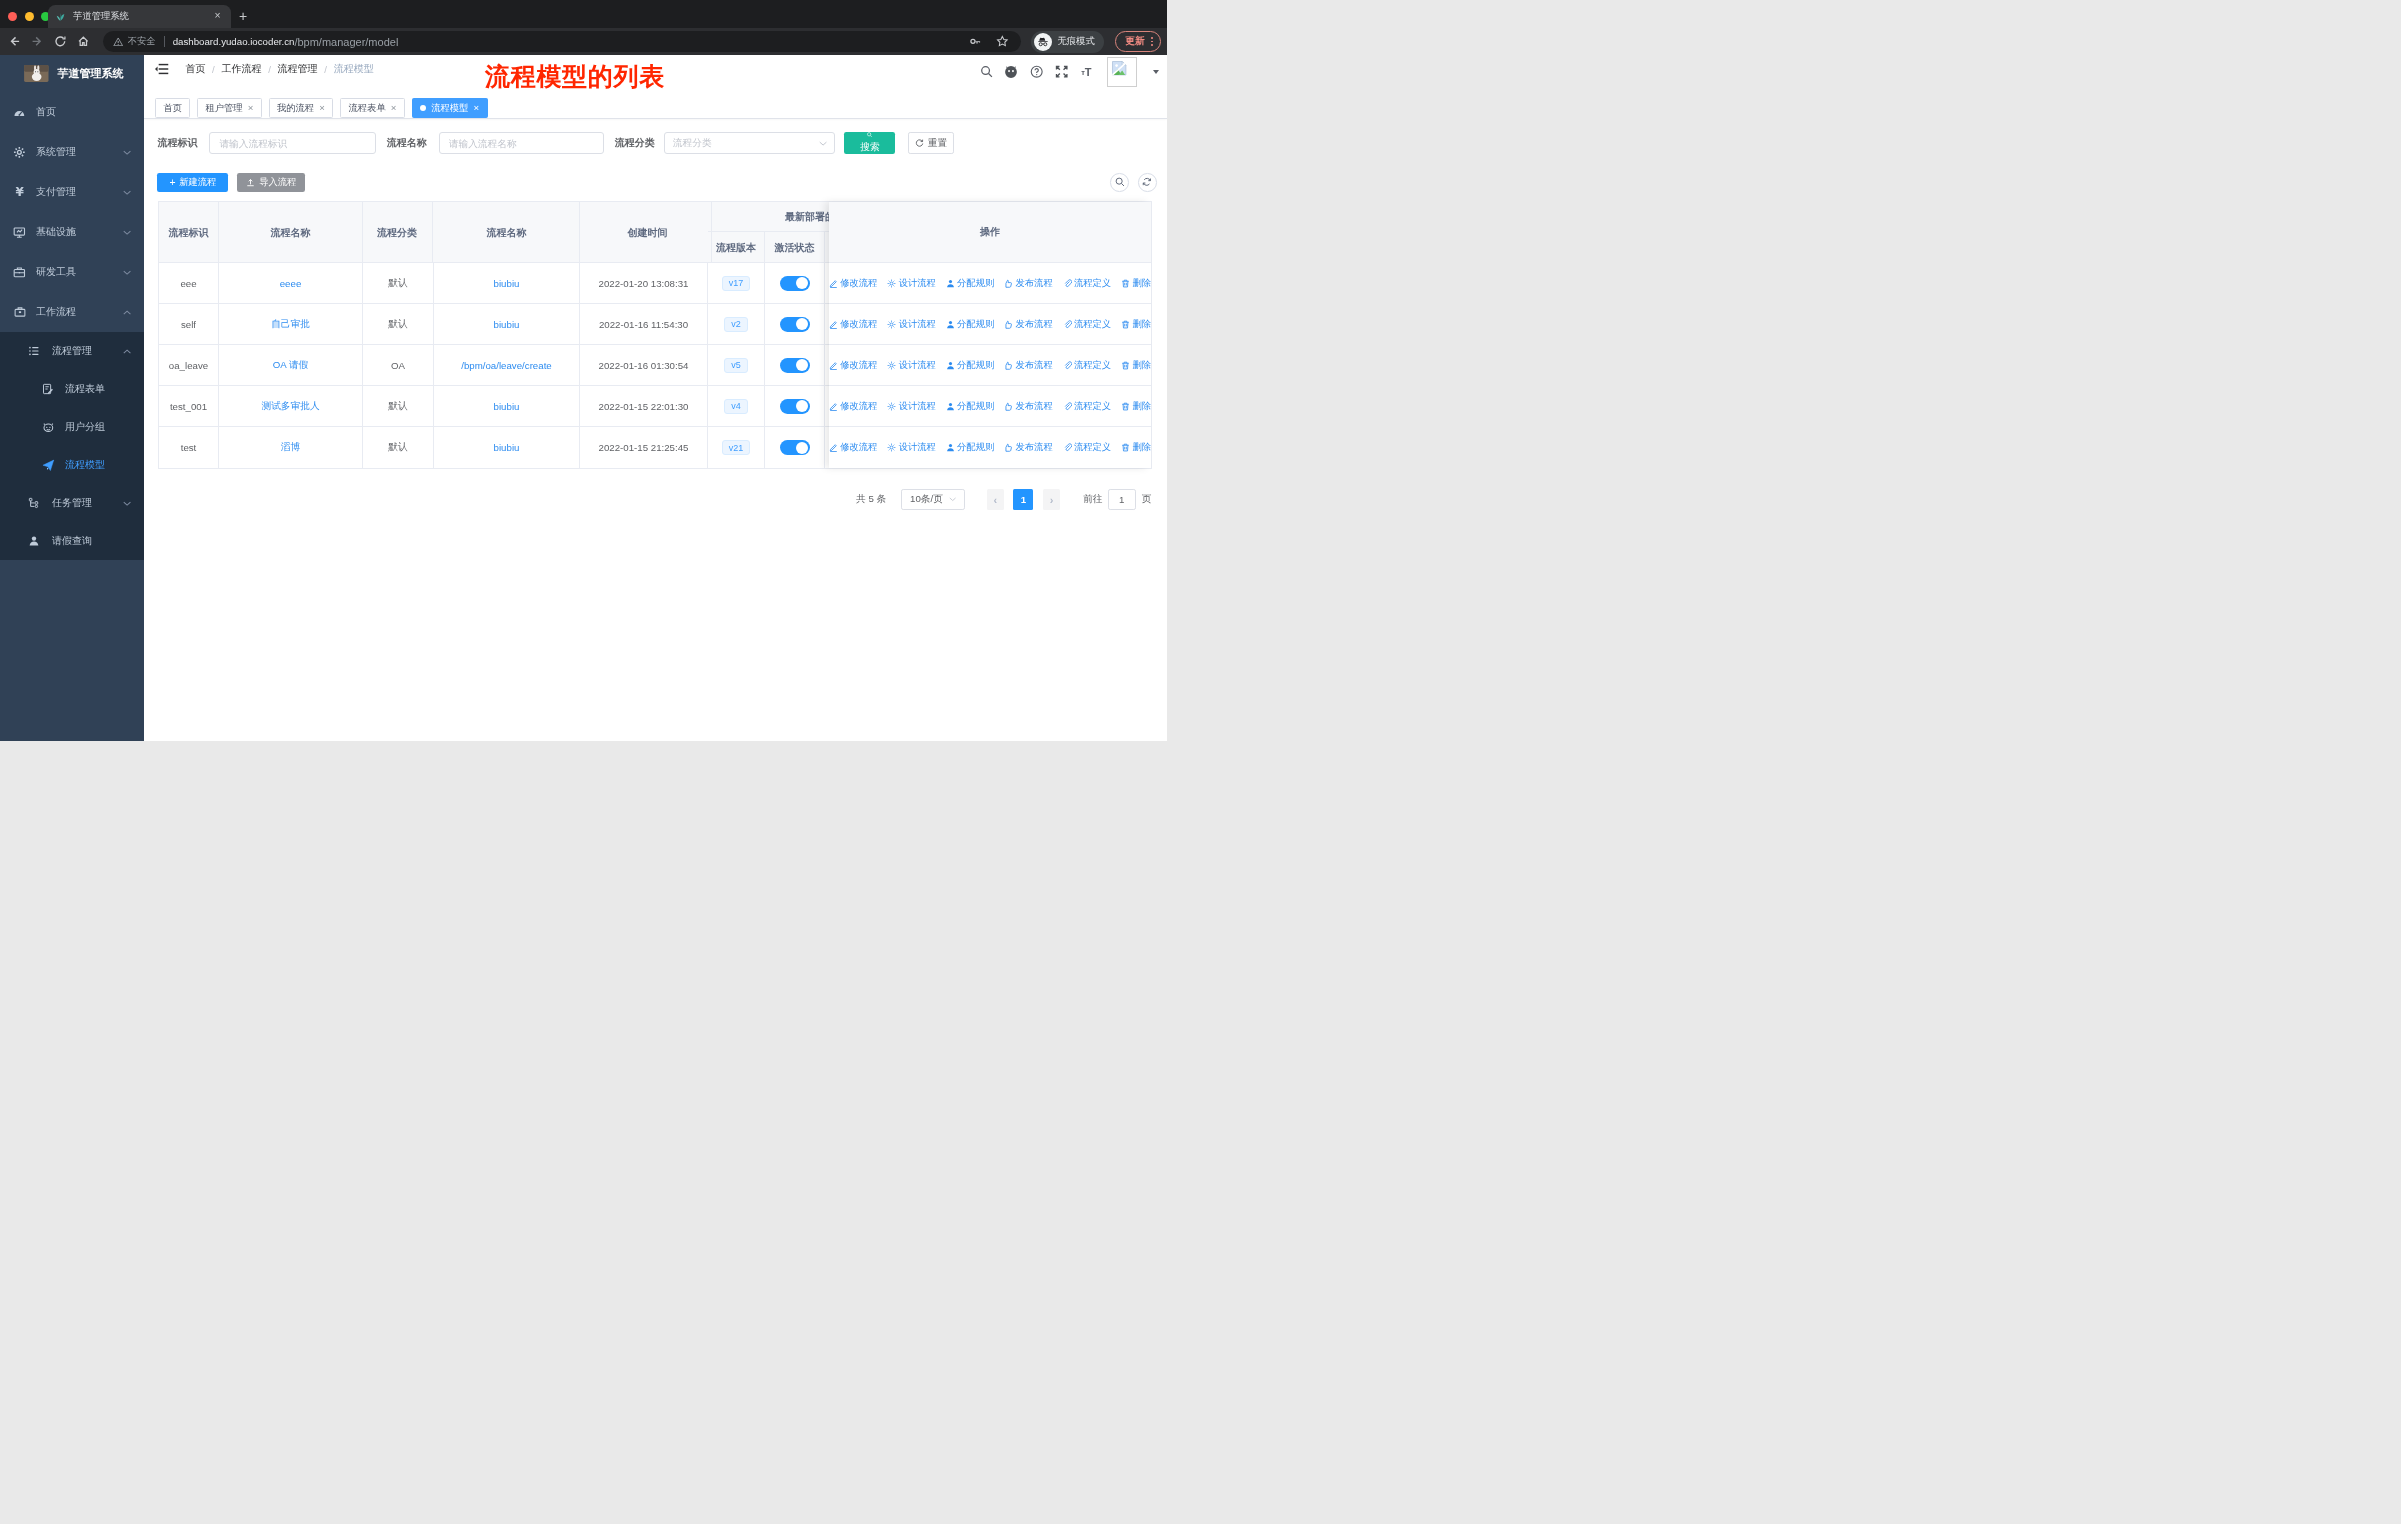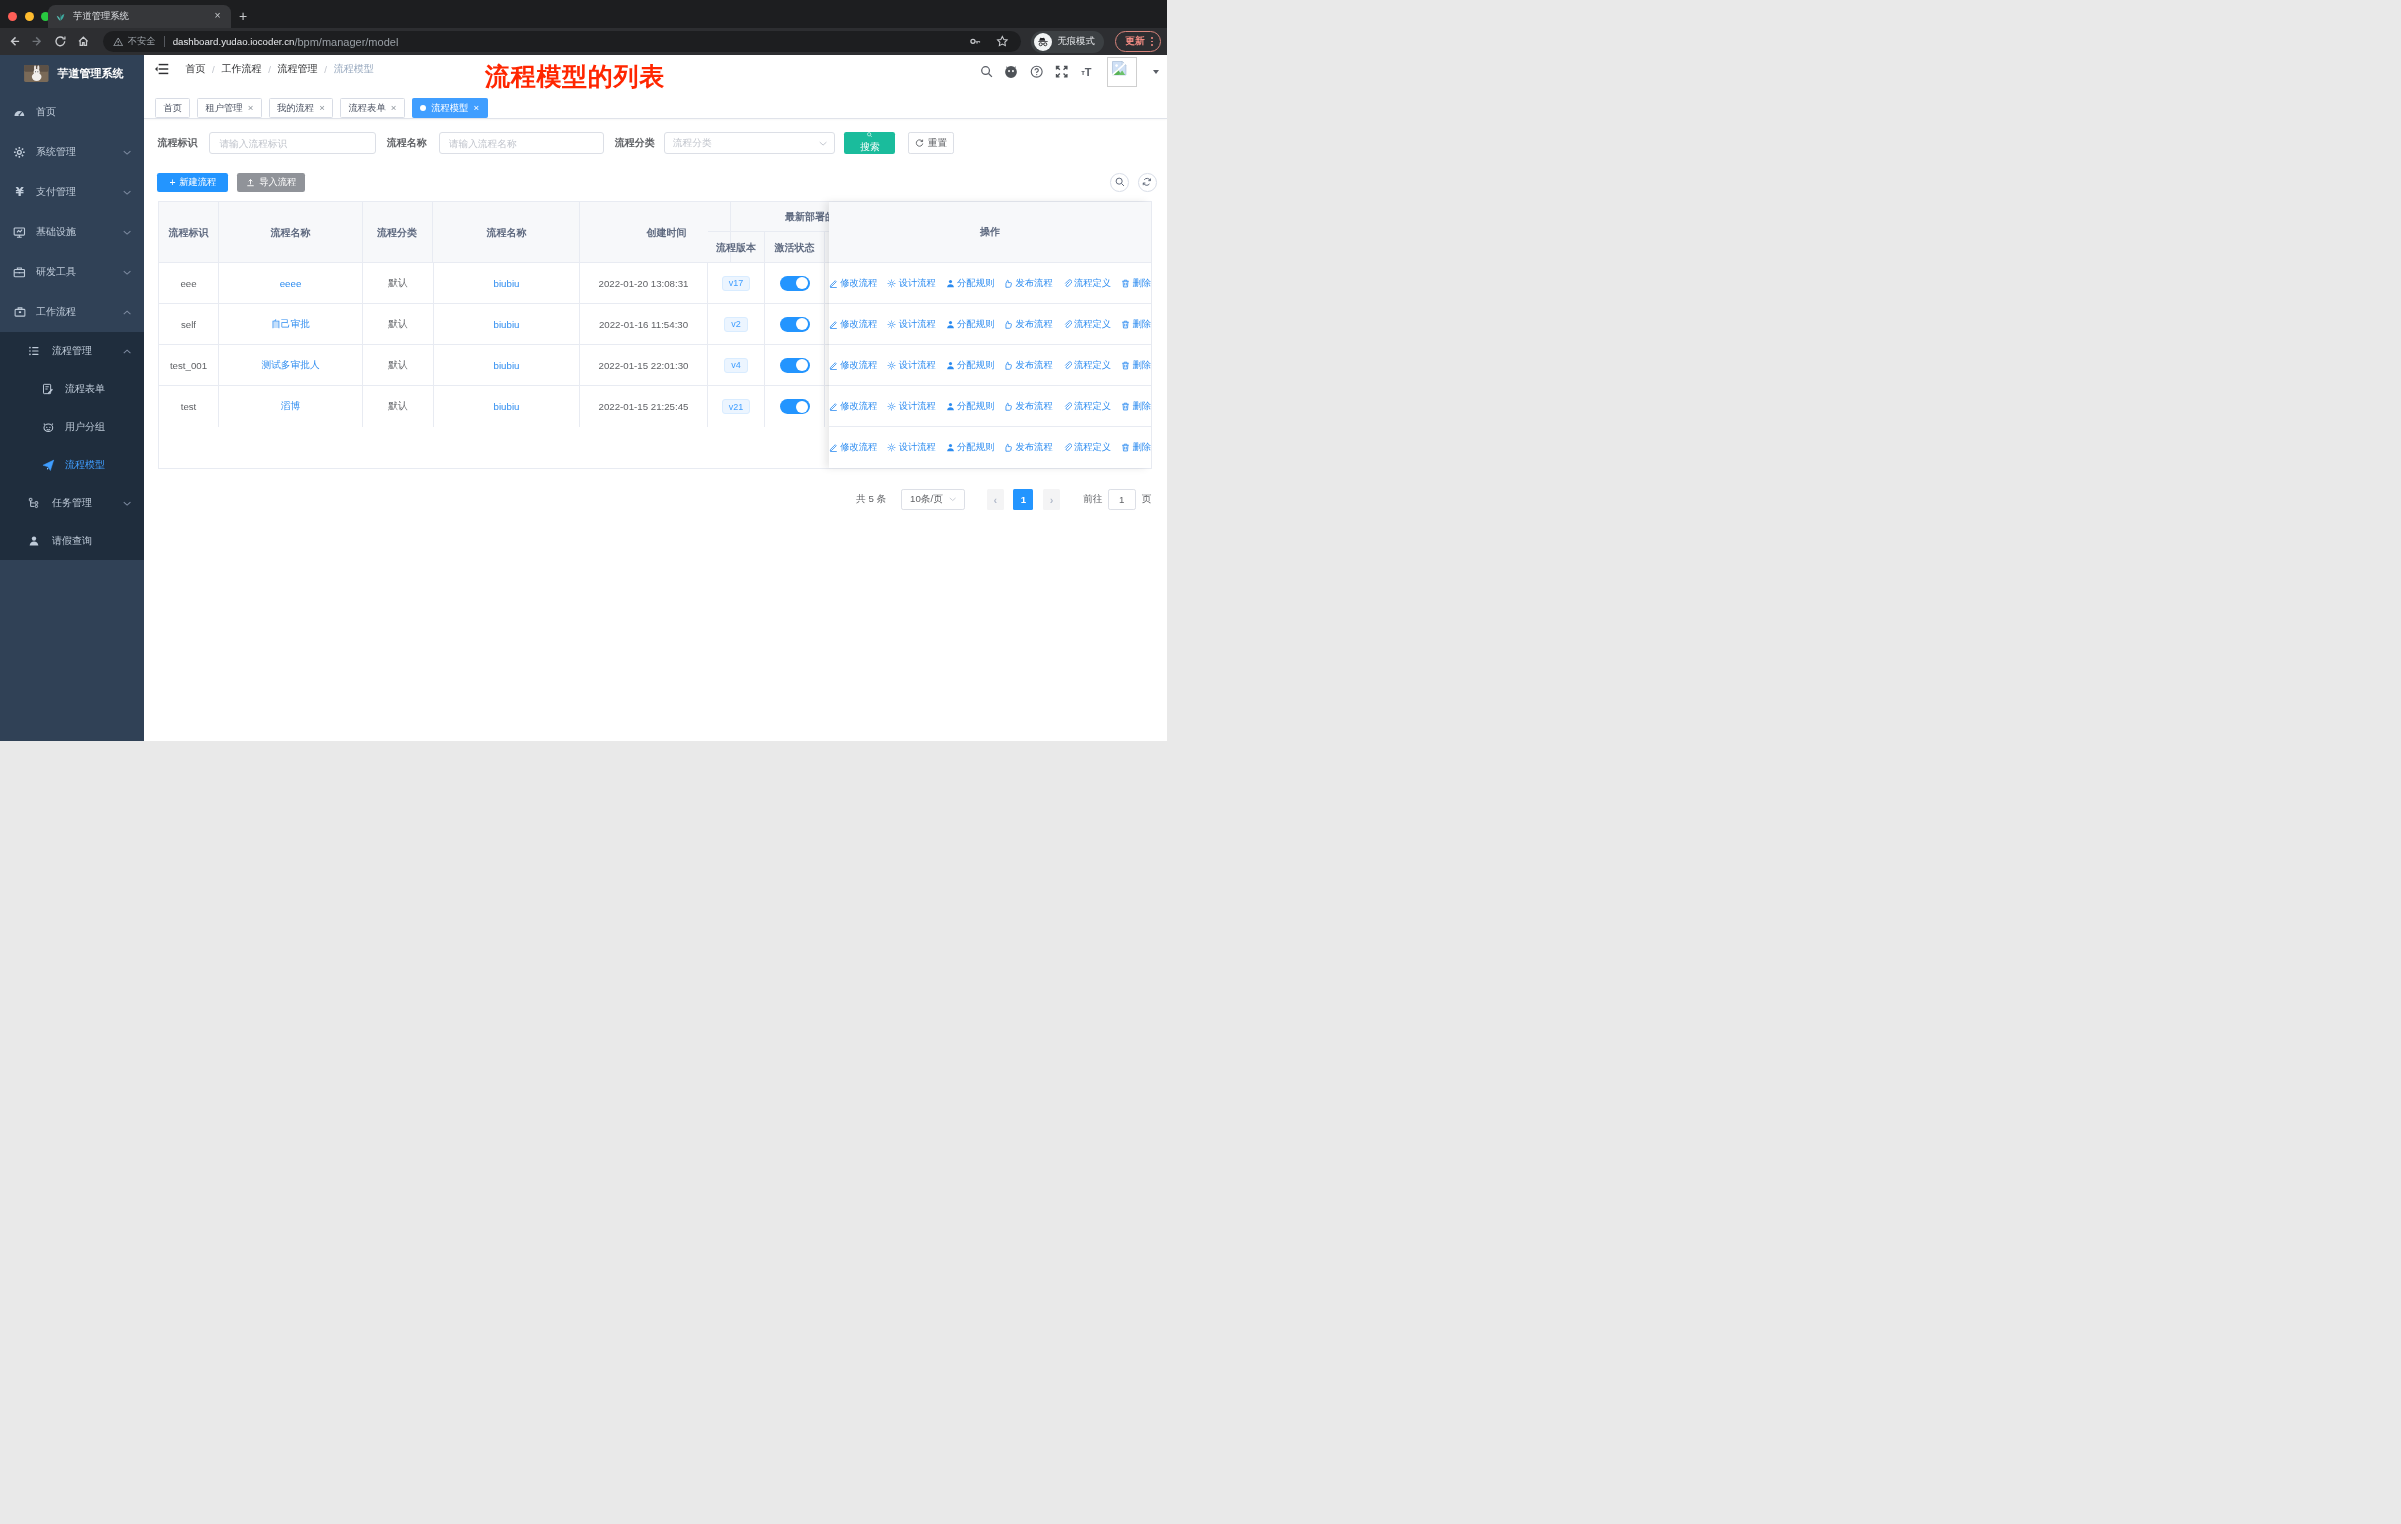--- a/index.html
+++ b/index.html
@@ -567,21 +567,21 @@
             </svg>
         </span>
       </div>
 
       <div class="table">
         <div class="thead">
           <div class="hcell" style="left:0;width:60px">流程标识</div>
           <div class="hcell" style="left:60px;width:144px">流程名称</div>
           <div class="hcell" style="left:203px;width:71px">流程分类</div>
           <div class="hcell" style="left:275px;width:146px">流程名称</div>
-          <div class="hcell" style="left:444px;width:128px">创建时间</div>
+          <div class="hcell" style="left:425px;width:128px">创建时间</div>
           <div class="gcell"><span>最新部署的流程定义</span></div>
           <div class="scell" style="left:549px;width:57px">流程版本</div>
           <div class="scell" style="left:606px;width:60px">激活状态</div>
           <div class="scell" style="left:666px;width:5.2px"></div>
         </div>
         <div id="tbody">
   <div class="tr">
     <div class="td c1">eee</div>
     <div class="td c2">
                 <a class="tlink">eeee</a>
@@ -616,20 +616,40 @@
                 <span class="badge">v2</span>
               </div>
     <div class="td c7">
                 <span class="toggle on">
                   <span class="knob"></span>
                 </span>
               </div>
     <div class="td c8"></div>
   </div>
 
+  <div class="tr">
+    <div class="td c1">oa_leave</div>
+    <div class="td c2">
+                <a class="tlink">OA 请假</a>
+              </div>
+    <div class="td c3">OA</div>
+    <div class="td c4">
+                <a class="tlink">/bpm/oa/leave/create</a>
+              </div>
+    <div class="td c5">2022-01-16 01:30:54</div>
+    <div class="td c6">
+                <span class="badge">v5</span>
+              </div>
+    <div class="td c7">
+                <span class="toggle on">
+                  <span class="knob"></span>
+                </span>
+              </div>
+    <div class="td c8"></div>
+  </div>
 
   <div class="tr">
     <div class="td c1">test_001</div>
     <div class="td c2">
                 <a class="tlink">测试多审批人</a>
               </div>
     <div class="td c3">默认</div>
     <div class="td c4">
                 <a class="tlink">biubiu</a>
               </div>

